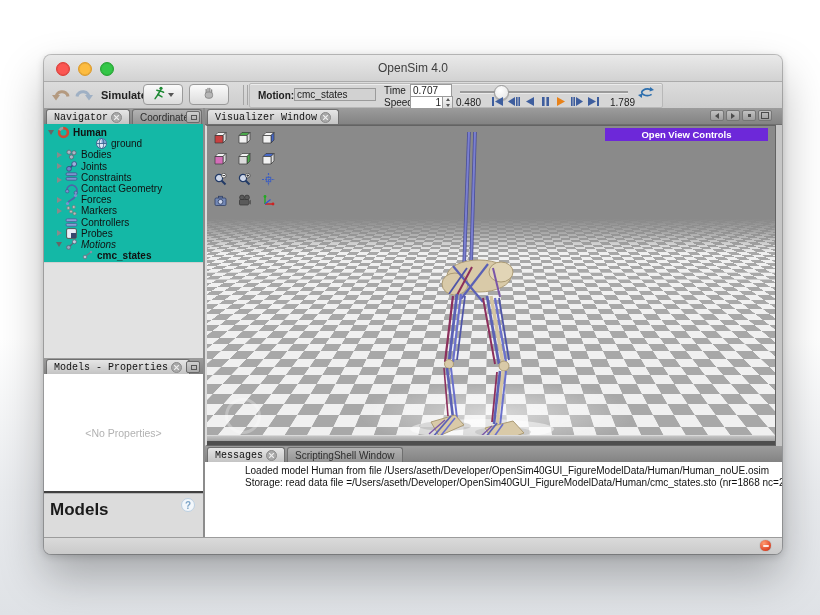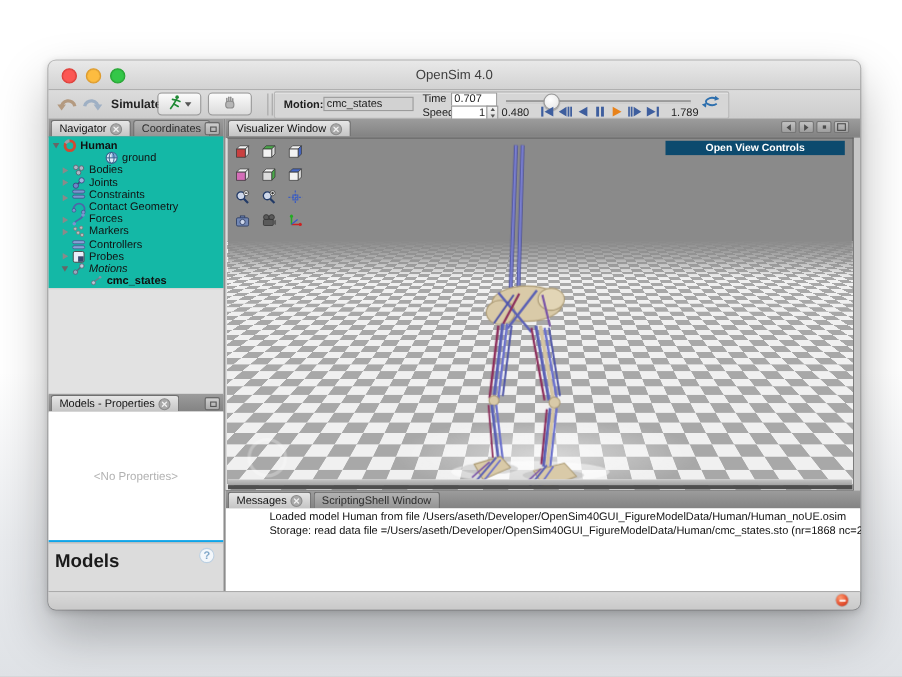--- a/index.html
+++ b/index.html
@@ -53,21 +53,21 @@
   .pb-btn{background:none;border:none;padding:0;width:14px;height:12px;display:flex;align-items:center;justify-content:center;}
   
   .main{position:absolute;left:0;top:53px;right:0;height:430px;background:#9a9a9a;}
   .left-col{position:absolute;left:0;top:0;width:159px;height:430px;background:#e4e4e4;border-right:2px solid #8c8c8c;}
   .right-col{position:absolute;left:161px;top:0;right:0;height:430px;background:#c6c6c6;}
   
   .tabbar{position:relative;height:16px;background:linear-gradient(#9c9c9c,#838383);
     display:flex;align-items:flex-end;border-bottom:1px solid #6e6e6e;}
   .tab{height:14px;display:flex;align-items:center;gap:3px;padding:0 7px;font-size:10px;
     border:1px solid #6f6f6f;border-bottom:none;border-radius:3px 3px 0 0;margin-left:2px;}
-  .tab.active{background:linear-gradient(#e6e6e6,#c4c4c4);color:#111;}
+  .tab.active{background:linear-gradient(#e6e6e6,#c4c4c4);color:#111;font-family:Liberation Mono, monospace;}
   .tab.inactive{background:linear-gradient(#b2b2b2,#949494);color:#2d2d2d;}
   .tab-close{width:9px;height:9px;border-radius:50%;background:#a9a9a9;border:1px solid #8a8a8a;
     display:flex;align-items:center;justify-content:center;}
   .minify-btn{position:absolute;right:3px;top:3px;width:12px;height:10px;border:1px solid #6a6a6a;
     background:linear-gradient(#cfcfcf,#ababab);border-radius:2px;}
   .minify-btn::after{content:"";position:absolute;right:2px;bottom:2px;width:4px;height:3px;border:1px solid #555;}
   .bar-btn{width:14px;height:11px;border:1px solid #767676;border-radius:2px;
     background:linear-gradient(#c2c2c2,#9e9e9e);display:flex;align-items:center;justify-content:center;padding:0;}
   .tri-l{width:0;height:0;border-top:3px solid transparent;border-bottom:3px solid transparent;border-right:4px solid #4c4c4c;}
   .tri-r{width:0;height:0;border-top:3px solid transparent;border-bottom:3px solid transparent;border-left:4px solid #4c4c4c;}
@@ -79,32 +79,32 @@
   .trow{display:flex;align-items:center;height:11.2px;font-size:10px;color:#111;white-space:nowrap;}
   .trow .exp{width:10px;display:flex;justify-content:center;flex:none;}
   .exp-open{width:0;height:0;border-left:3.5px solid transparent;border-right:3.5px solid transparent;border-top:5px solid #666;}
   .exp-closed{width:0;height:0;border-top:3.5px solid transparent;border-bottom:3.5px solid transparent;border-left:5px solid #8a8a8a;}
   .ticon{width:15px;display:flex;justify-content:center;flex:none;}
   .tlabel{padding-left:2px;}
   .bold{font-weight:bold;}
   
   .props-tabbar{position:absolute;left:0;top:250px;width:100%;}
   .props-body{position:absolute;left:0;top:266px;width:100%;height:117px;background:#ffffff;
-    border-bottom:2px solid #0ea5e9;display:flex;align-items:center;justify-content:center;}
+    border-bottom:2px solid #404040;display:flex;align-items:center;justify-content:center;}
   .no-props{font-size:10.5px;color:#b2b2b2;}
   .models-panel{position:absolute;left:0;top:385px;width:100%;height:45px;background:#dcdcdc;border-top:1px solid #b5b5b5;}
   .models-title{position:absolute;left:6px;top:6px;font-size:17px;font-weight:bold;color:#1a1a1a;}
   .help-btn{position:absolute;right:8px;top:4px;width:14px;height:14px;border-radius:50%;
     background:#f3f7fb;border:1px solid #bcd0e2;color:#7fa6c8;font-size:10px;font-weight:bold;
     display:flex;align-items:center;justify-content:center;padding:0;}
   
   .viz-btns{position:absolute;right:10px;top:2px;display:flex;gap:2px;}
   .viewport{position:absolute;left:0;top:17px;width:568px;height:319px;background:#8a8a8a;
     border:1px solid #636363;border-left:2px solid #dcdcdc;overflow:hidden;}
-  .ovc-bar{position:absolute;left:398px;top:2px;width:163px;height:13px;background:#0c4a6e;
+  .ovc-bar{position:absolute;left:398px;top:2px;width:163px;height:13px;background:#6d28d9;
     display:flex;align-items:flex-start;justify-content:center;}
   .ovc-label{color:#fff;font-size:9.5px;font-weight:bold;}
   .vp-floor-wrap{position:absolute;left:0;right:0;top:93px;bottom:0;overflow:hidden;}
   .vp-floor{position:absolute;left:50%;bottom:-60px;width:3200px;height:2000px;margin-left:-1600px;
     transform-origin:50% 100%;transform:perspective(400px) rotateX(45deg);
     background-color:#f0f0f0;
     background-image:
       linear-gradient(45deg,#a8a8a8 25%,transparent 25%),
       linear-gradient(-45deg,#a8a8a8 25%,transparent 25%),
       linear-gradient(45deg,transparent 75%,#a8a8a8 75%),

